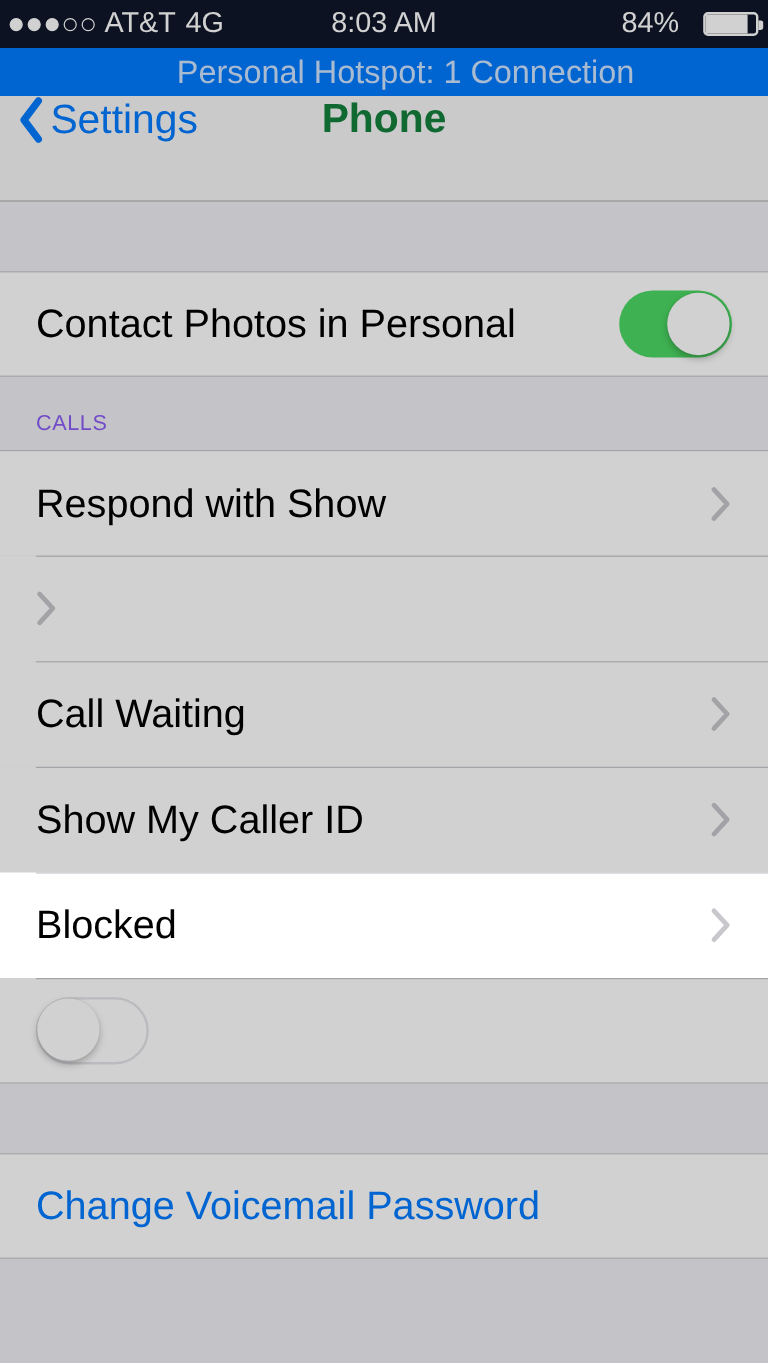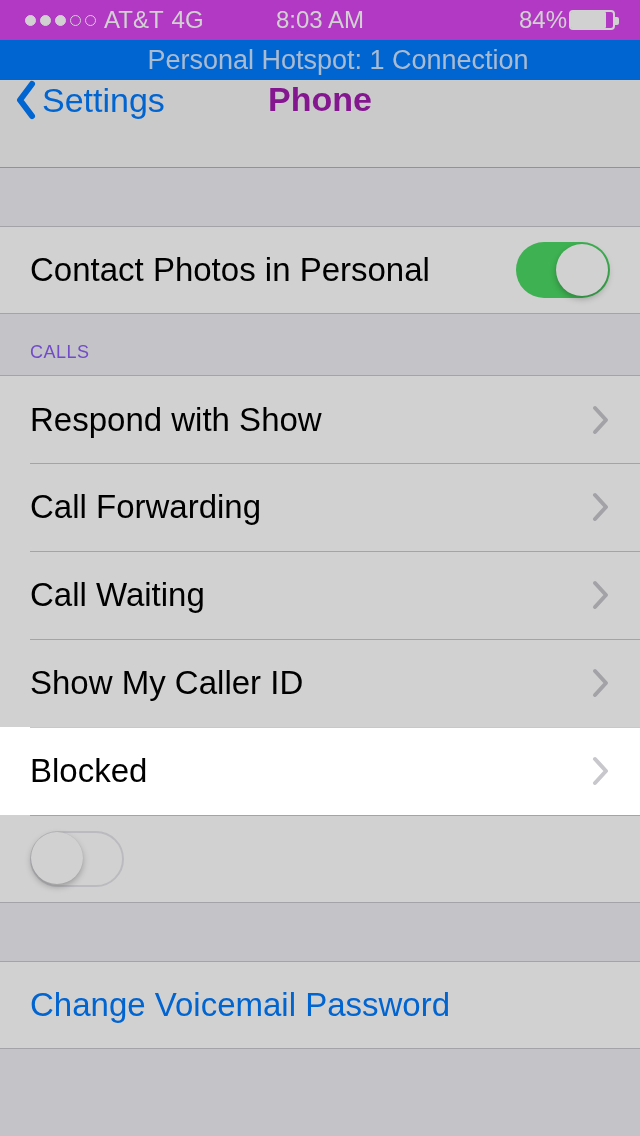--- a/index.html
+++ b/index.html
@@ -14,35 +14,35 @@
     .dim-overlay {
       position: absolute;
       inset: 0;
       background: rgba(0,0,0,0.18);
       pointer-events: none;
       z-index: 100;
     }
     
     .status-bar {
       height: 40px;
-      background: #d946ef;
+      background: #0f172a;
       color: #fff;
       display: flex;
       align-items: center;
       justify-content: space-between;
-      padding: 0 25px;
+      padding: 0 8px;
       font-size: 24px;
       font-weight: 400;
     }
     .status-left { display: flex; align-items: center; gap: 8px; }
     .signal-dots { display: flex; gap: 4px; align-items: center; }
     .dot { width: 11px; height: 11px; border-radius: 50%; border: 1.5px solid #fff; }
     .dot.filled { background: #fff; }
     .status-center { position: absolute; left: 0; right: 0; text-align: center; font-weight: 500;}
-    .status-right { display: flex; align-items: center; gap: 2px; }
+    .status-right { display: flex; align-items: center; gap: 20px; }
     .battery {
       width: 46px; height: 20px;
       border: 2px solid #fff; border-radius: 4px;
       position: relative;
     }
     .battery::after {
       content: ''; position: absolute; right: -6px; top: 5px;
       width: 4px; height: 8px; background: #fff; border-radius: 0 2px 2px 0;
     }
     .battery-fill { background: #fff; height: 100%; width: 84%; border-radius: 1px; }
@@ -75,21 +75,21 @@
     }
     .chevron-back {
       width: 24px; height: 40px;
       margin-right: 4px;
     }
     .nav-title {
       position: absolute; left: 0; right: 0;
       text-align: center;
       font-size: 34px;
       font-weight: 600;
-      color: #a21caf;
+      color: #15803d;
       pointer-events: none;
     }
     
     .section-gap { height: 58px; }
     .section-header {
       font-size: 18px;
       color: #8b5cf6;
       padding: 28px 30px 12px;
       text-transform: uppercase;
       letter-spacing: 0.5px;
@@ -188,21 +188,20 @@
 <div class="section-header">CALLS</div>
 
 <div class="cell group-top first">
   <span class="label">Respond with Show</span>
   <svg class="chevron-right" viewBox="0 0 18 30">
       <polyline points="3,3 14,15 3,27" fill="none" stroke="#c7c7cc" stroke-width="4" stroke-linecap="round" stroke-linejoin="round"></polyline>
     </svg>
 </div>
 <div class="cell">
   <div class="sep"></div>
-  <span class="label">Call Forwarding</span>
   <svg class="chevron-right" viewBox="0 0 18 30">
       <polyline points="3,3 14,15 3,27" fill="none" stroke="#c7c7cc" stroke-width="4" stroke-linecap="round" stroke-linejoin="round"></polyline>
     </svg>
 </div>
 <div class="cell">
   <div class="sep"></div>
   <span class="label">Call Waiting</span>
   <svg class="chevron-right" viewBox="0 0 18 30">
       <polyline points="3,3 14,15 3,27" fill="none" stroke="#c7c7cc" stroke-width="4" stroke-linecap="round" stroke-linejoin="round"></polyline>
     </svg>

